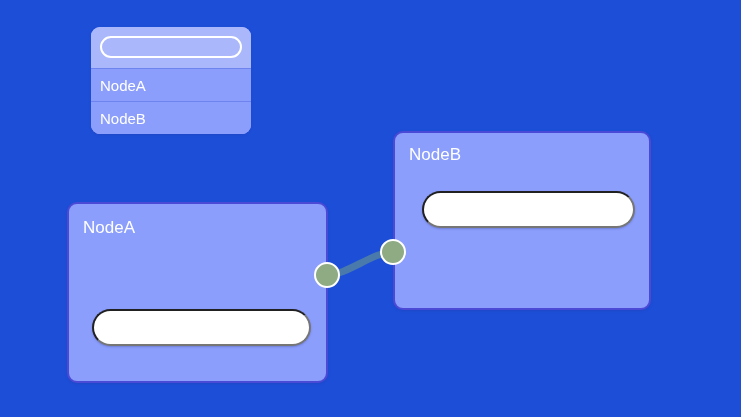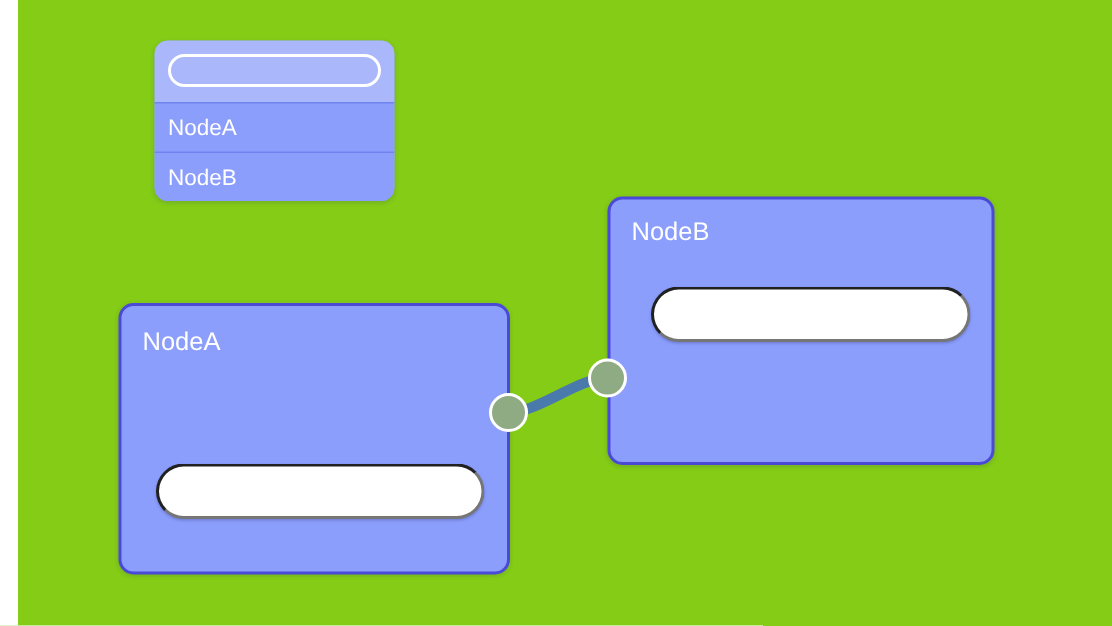--- a/index.html
+++ b/index.html
@@ -12,22 +12,21 @@
     height: 417px;
     position: relative;
     overflow: hidden;
     font-family: "Liberation Sans", sans-serif;
     -webkit-font-smoothing: antialiased;
   }
 
   #canvas {
     position: absolute;
     inset: 0;
-    background: #84cc16;
-    margin-left: 12px;
+    background: #1d4ed8;
   }
 
   
   .palette {
     position: absolute;
     left: 91px;
     top: 27px;
     width: 160px;
     border-radius: 9px;
     overflow: hidden;

